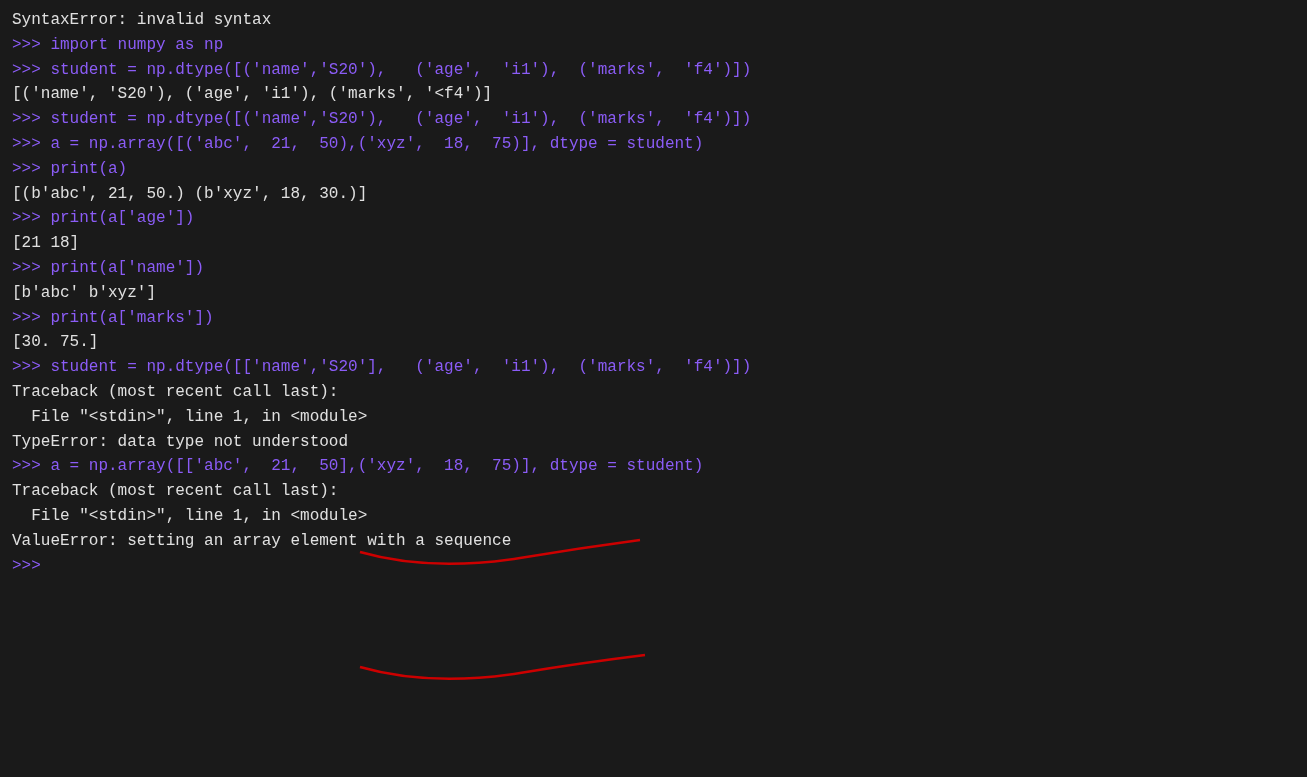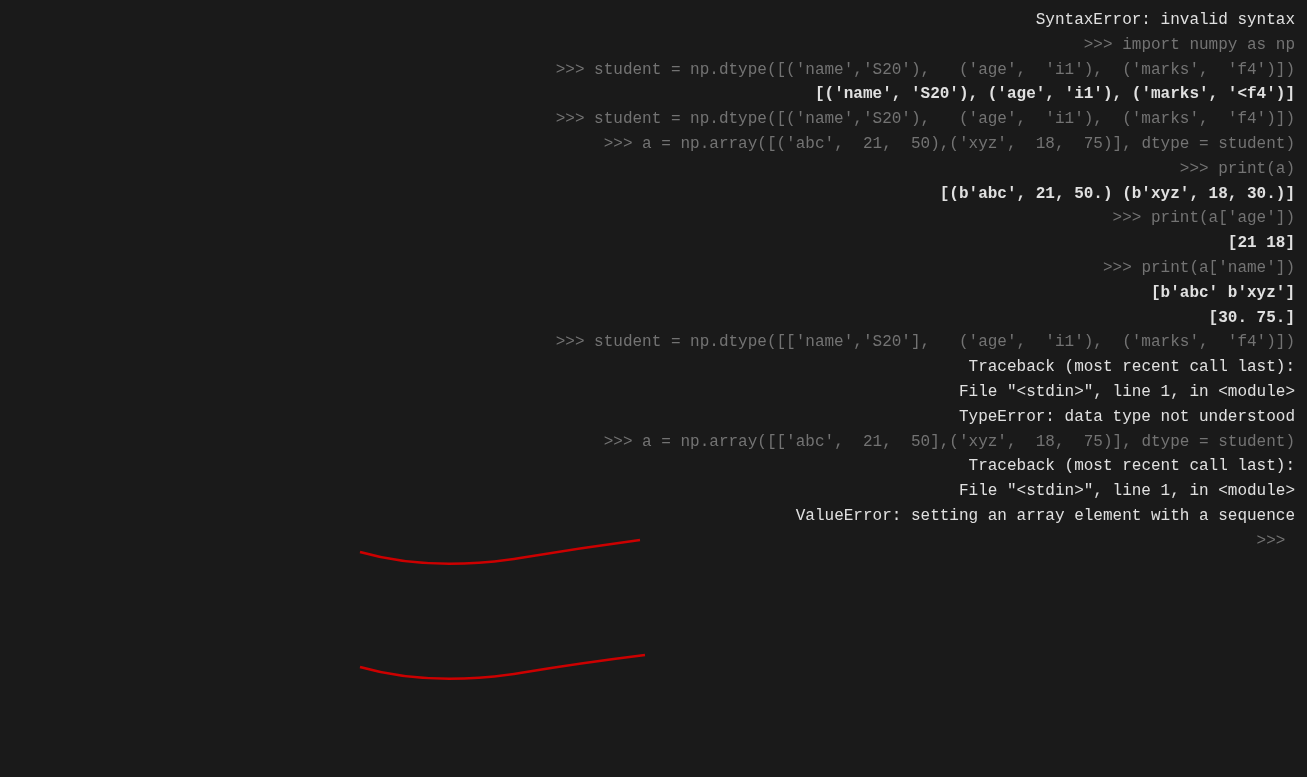--- a/index.html
+++ b/index.html
@@ -24,34 +24,32 @@
       padding: 8px 12px;
       font-size: 16px;
       line-height: 1.55;
       position: relative;
       overflow: hidden;
     }
 
     .line {
       white-space: pre;
       display: block;
-      text-align: right;
     }
 
     .error-text {
       color: #e0e0e0;
     }
 
     .prompt {
-      color: #737373;
+      color: #8b5cf6;
     }
 
     .output {
       color: #e0e0e0;
-      font-weight: bold;
     }
 
     
     .annotation-overlay {
       position: absolute;
       top: 0;
       left: 0;
       width: 1307px;
       height: 777px;
       pointer-events: none;
@@ -67,20 +65,21 @@
     <span class="line prompt">&gt;&gt;&gt; student = np.dtype([('name','S20'),   ('age',  'i1'),  ('marks',  'f4')])</span>
     <span class="line output">[('name', 'S20'), ('age', 'i1'), ('marks', '&lt;f4')]</span>
     <span class="line prompt">&gt;&gt;&gt; student = np.dtype([('name','S20'),   ('age',  'i1'),  ('marks',  'f4')])</span>
     <span class="line prompt">&gt;&gt;&gt; a = np.array([('abc',  21,  50),('xyz',  18,  75)], dtype = student)</span>
     <span class="line prompt">&gt;&gt;&gt; print(a)</span>
     <span class="line output">[(b'abc', 21, 50.) (b'xyz', 18, 30.)]</span>
     <span class="line prompt">&gt;&gt;&gt; print(a['age'])</span>
     <span class="line output">[21 18]</span>
     <span class="line prompt">&gt;&gt;&gt; print(a['name'])</span>
     <span class="line output">[b'abc' b'xyz']</span>
+    <span class="line prompt">&gt;&gt;&gt; print(a['marks'])</span>
     <span class="line output">[30. 75.]</span>
     <span class="line prompt">&gt;&gt;&gt; student = np.dtype([['name','S20'],   ('age',  'i1'),  ('marks',  'f4')])</span>
     <span class="line error-text">Traceback (most recent call last):</span>
     <span class="line error-text">  File "&lt;stdin&gt;", line 1, in &lt;module&gt;</span>
     <span class="line error-text">TypeError: data type not understood</span>
     <span class="line prompt">&gt;&gt;&gt; a = np.array([['abc',  21,  50],('xyz',  18,  75)], dtype = student)</span>
     <span class="line error-text">Traceback (most recent call last):</span>
     <span class="line error-text">  File "&lt;stdin&gt;", line 1, in &lt;module&gt;</span>
     <span class="line error-text">ValueError: setting an array element with a sequence</span>
     <span class="line prompt">&gt;&gt;&gt; </span>

